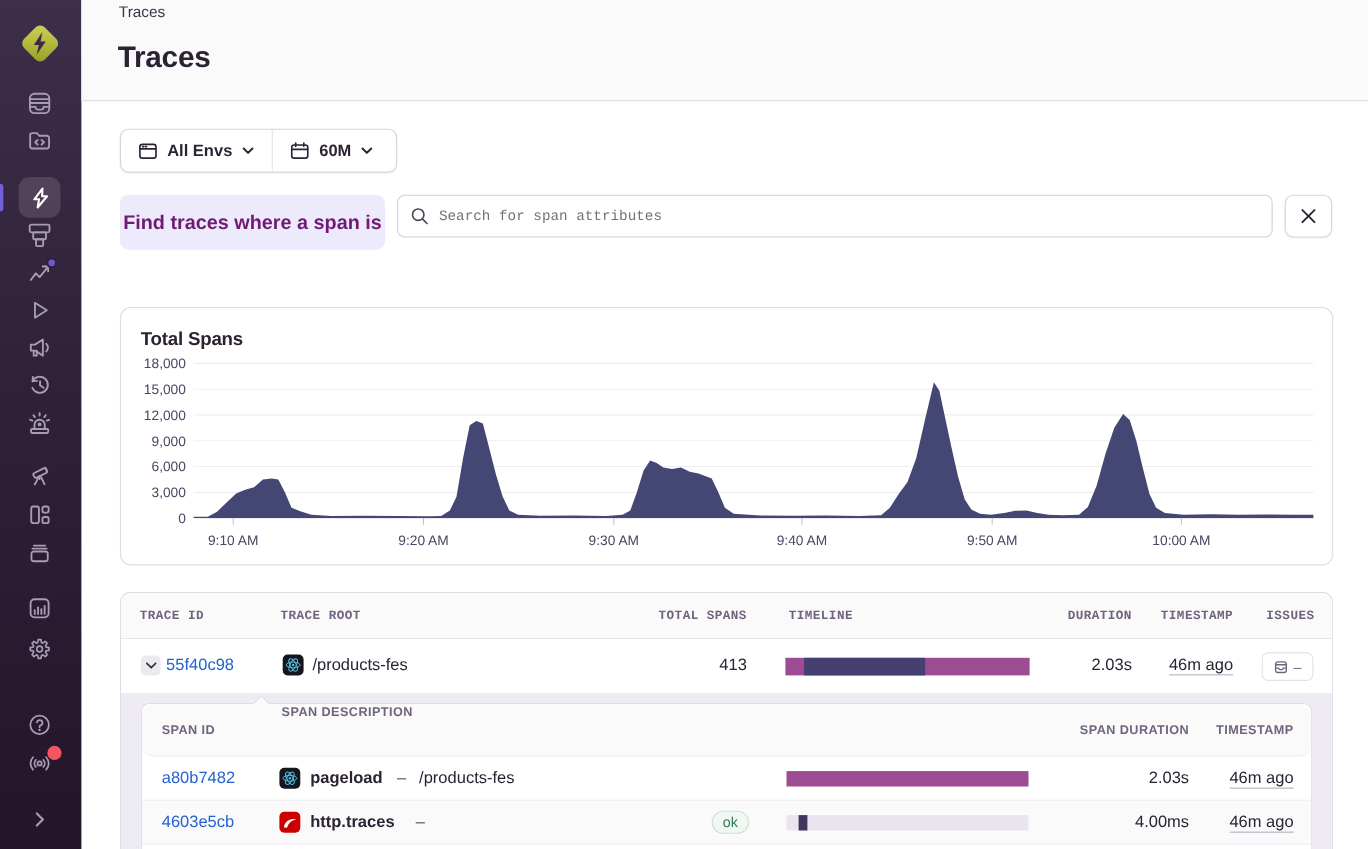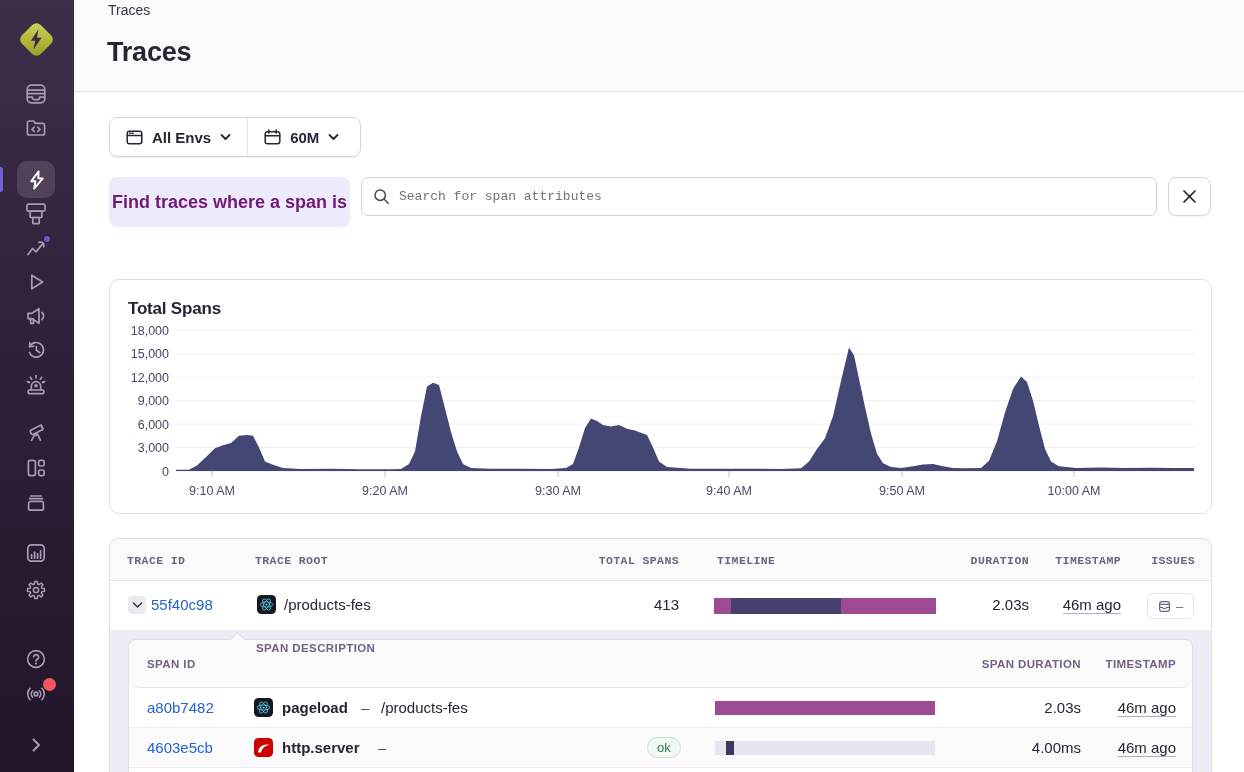--- a/index.html
+++ b/index.html
@@ -316,21 +316,21 @@
           <span class="val" style="right:111px;top:11px">2.03s</span>
           <span class="val" style="right:16px;top:11px"><span class="ts">46m ago</span></span>
         </div>
         <div class="nrow" style="top:88px;background:#FAFAFB">
           <a class="lnk val" style="left:18px;top:11px">4603e5cb</a>
           <span class="appicon" style="left:125px;top:10px;background:#CC0000">
             <svg width="14" height="14" viewBox="0 0 16 16">
                 <path d="M1.2 13 C1.8 6.8 7.2 2.8 14.2 4.4 C9.2 5.6 5.4 8.8 4.8 13 Z" fill="#fff"></path>
               </svg>
           </span>
-          <span class="val bold" style="left:153px;top:11px">http.server</span>
+          <span class="val bold" style="left:153px;top:11px">http.traces</span>
           <span class="val dash" style="left:249px;top:11px">–</span>
           <span class="chip" style="left:518px;top:9px">ok</span>
           <div style="position:absolute;left:586px;top:13px;width:220px;height:14px;background:#EAE4F0">
             <div style="position:absolute;left:11px;top:0;width:8px;height:14px;background:#3E3860"></div>
           </div>
           <span class="val" style="right:111px;top:11px">4.00ms</span>
           <span class="val" style="right:16px;top:11px"><span class="ts">46m ago</span></span>
         </div>
         <div class="nrow" style="top:128px;border-bottom:none;background:#fff"></div>
       </div>

